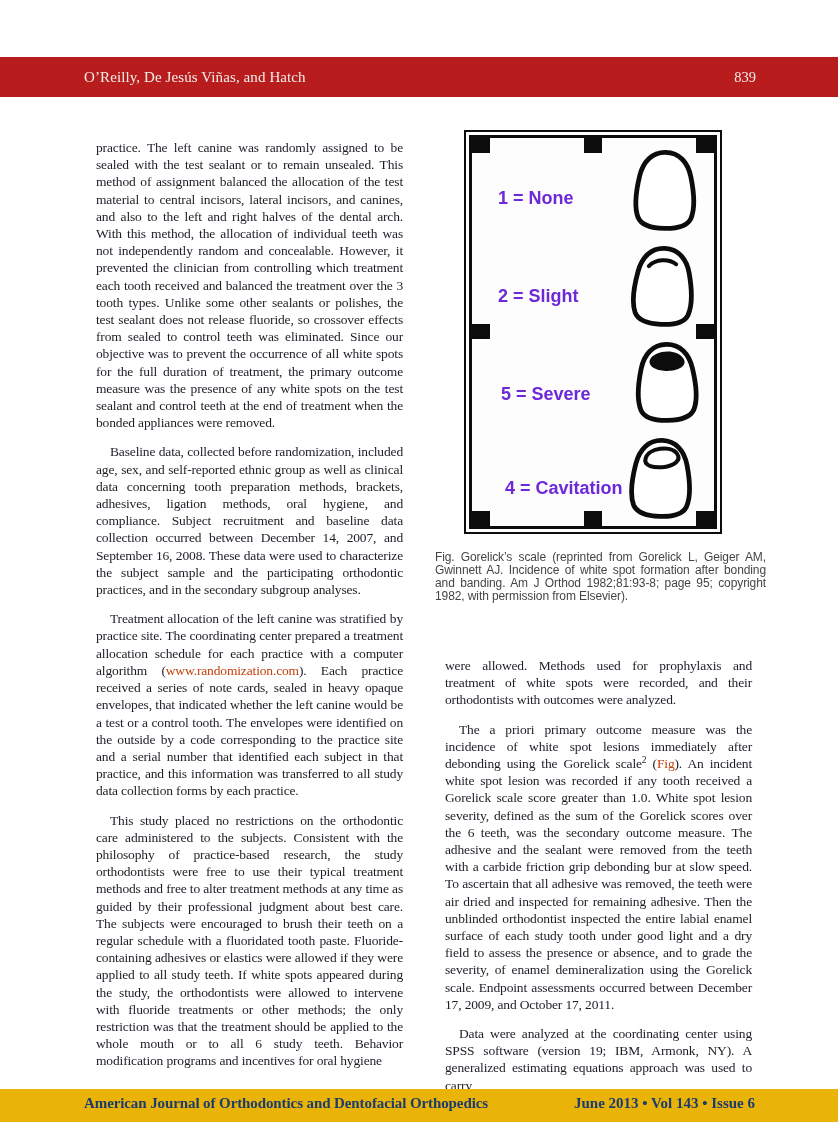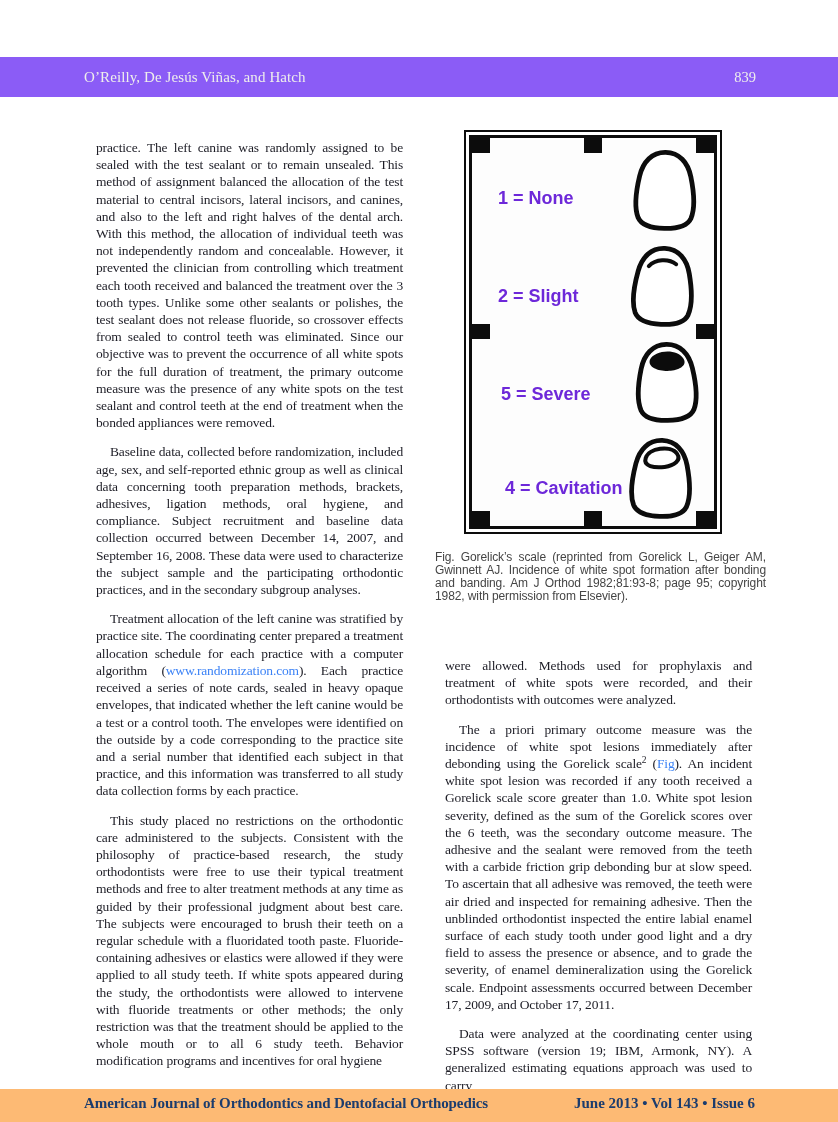--- a/index.html
+++ b/index.html
@@ -11,21 +11,21 @@
     background: #ffffff;
     font-family: "Liberation Serif", serif;
     color: #1d1d26;
     overflow: hidden;
   }
   
   .header-bar {
     position: absolute;
     left: 0; top: 57px;
     width: 838px; height: 40px;
-    background: #8b5cf6;
+    background: #b91c1c;
     display: flex;
     align-items: center;
   }
   .header-authors {
     position: absolute;
     left: 84px;
     color: #efefec;
     font-size: 15px;
     letter-spacing: 0.1px;
   }
@@ -43,21 +43,21 @@
     line-height: 17.2px;
     text-align: justify;
     letter-spacing: -0.15px;
     color: #1d1d26;
   }
   .left-col  { left: 84px;  top: 127px; }
   .right-col { left: 433px; top: 645px; }
   .col p { margin: 12px; }
   .col p.indent { text-indent: 14px; }
   a.inline-link, span.inline-link {
-    color: #3b82f6;
+    color: #c2410c;
     text-decoration: none;
     cursor: pointer;
   }
   sup.ref-sup { font-size: 9.5px; vertical-align: super; line-height: 0; }
   
   .fig-frame {
     position: absolute;
     left: 464px; top: 130px;
     width: 258px; height: 404px;
     border: 2px solid #0c0c0c;
@@ -110,21 +110,21 @@
     line-height: 13px;
     text-align: justify;
     color: #454545;
     letter-spacing: -0.1px;
   }
   
   .footer-bar {
     position: absolute;
     left: 0; top: 1089px;
     width: 838px; height: 33px;
-    background: #fdba74;
+    background: #eab308;
   }
   .footer-journal {
     position: absolute;
     left: 84px; top: 6px;
     color: #1b3c6d;
     font-size: 15px;
     font-weight: 600;
     letter-spacing: -0.1px;
   }
   .footer-issue {

